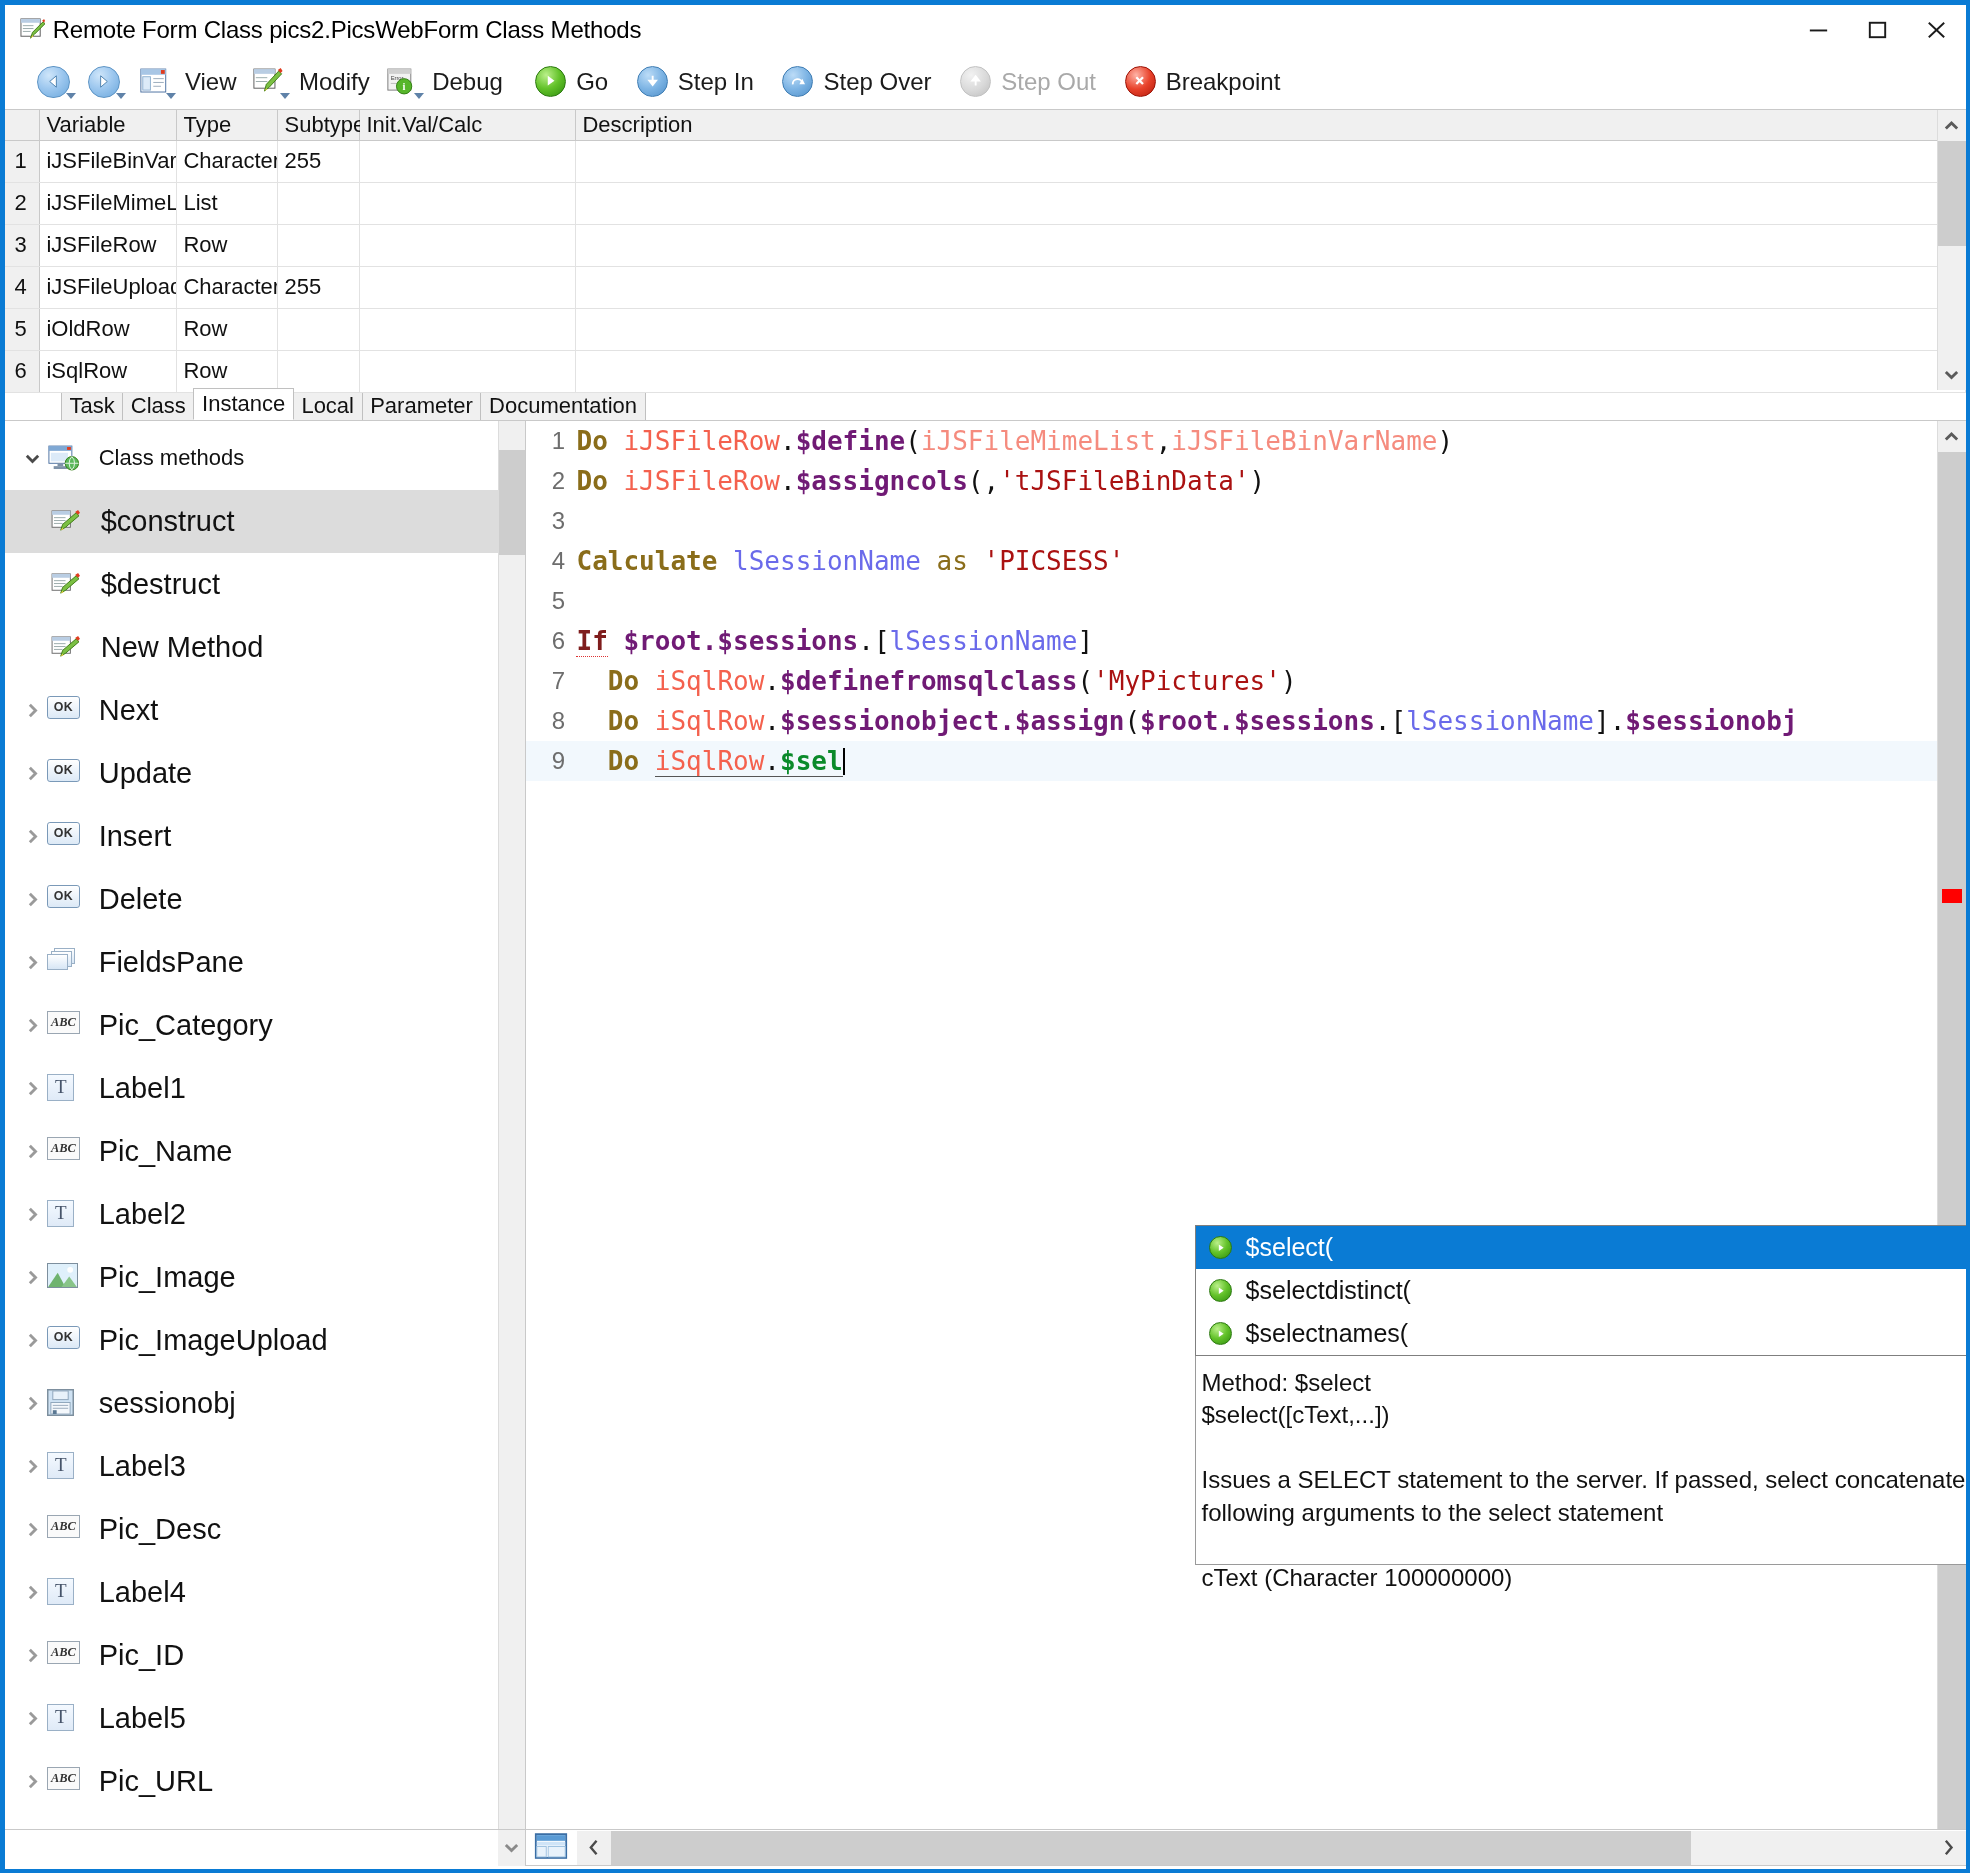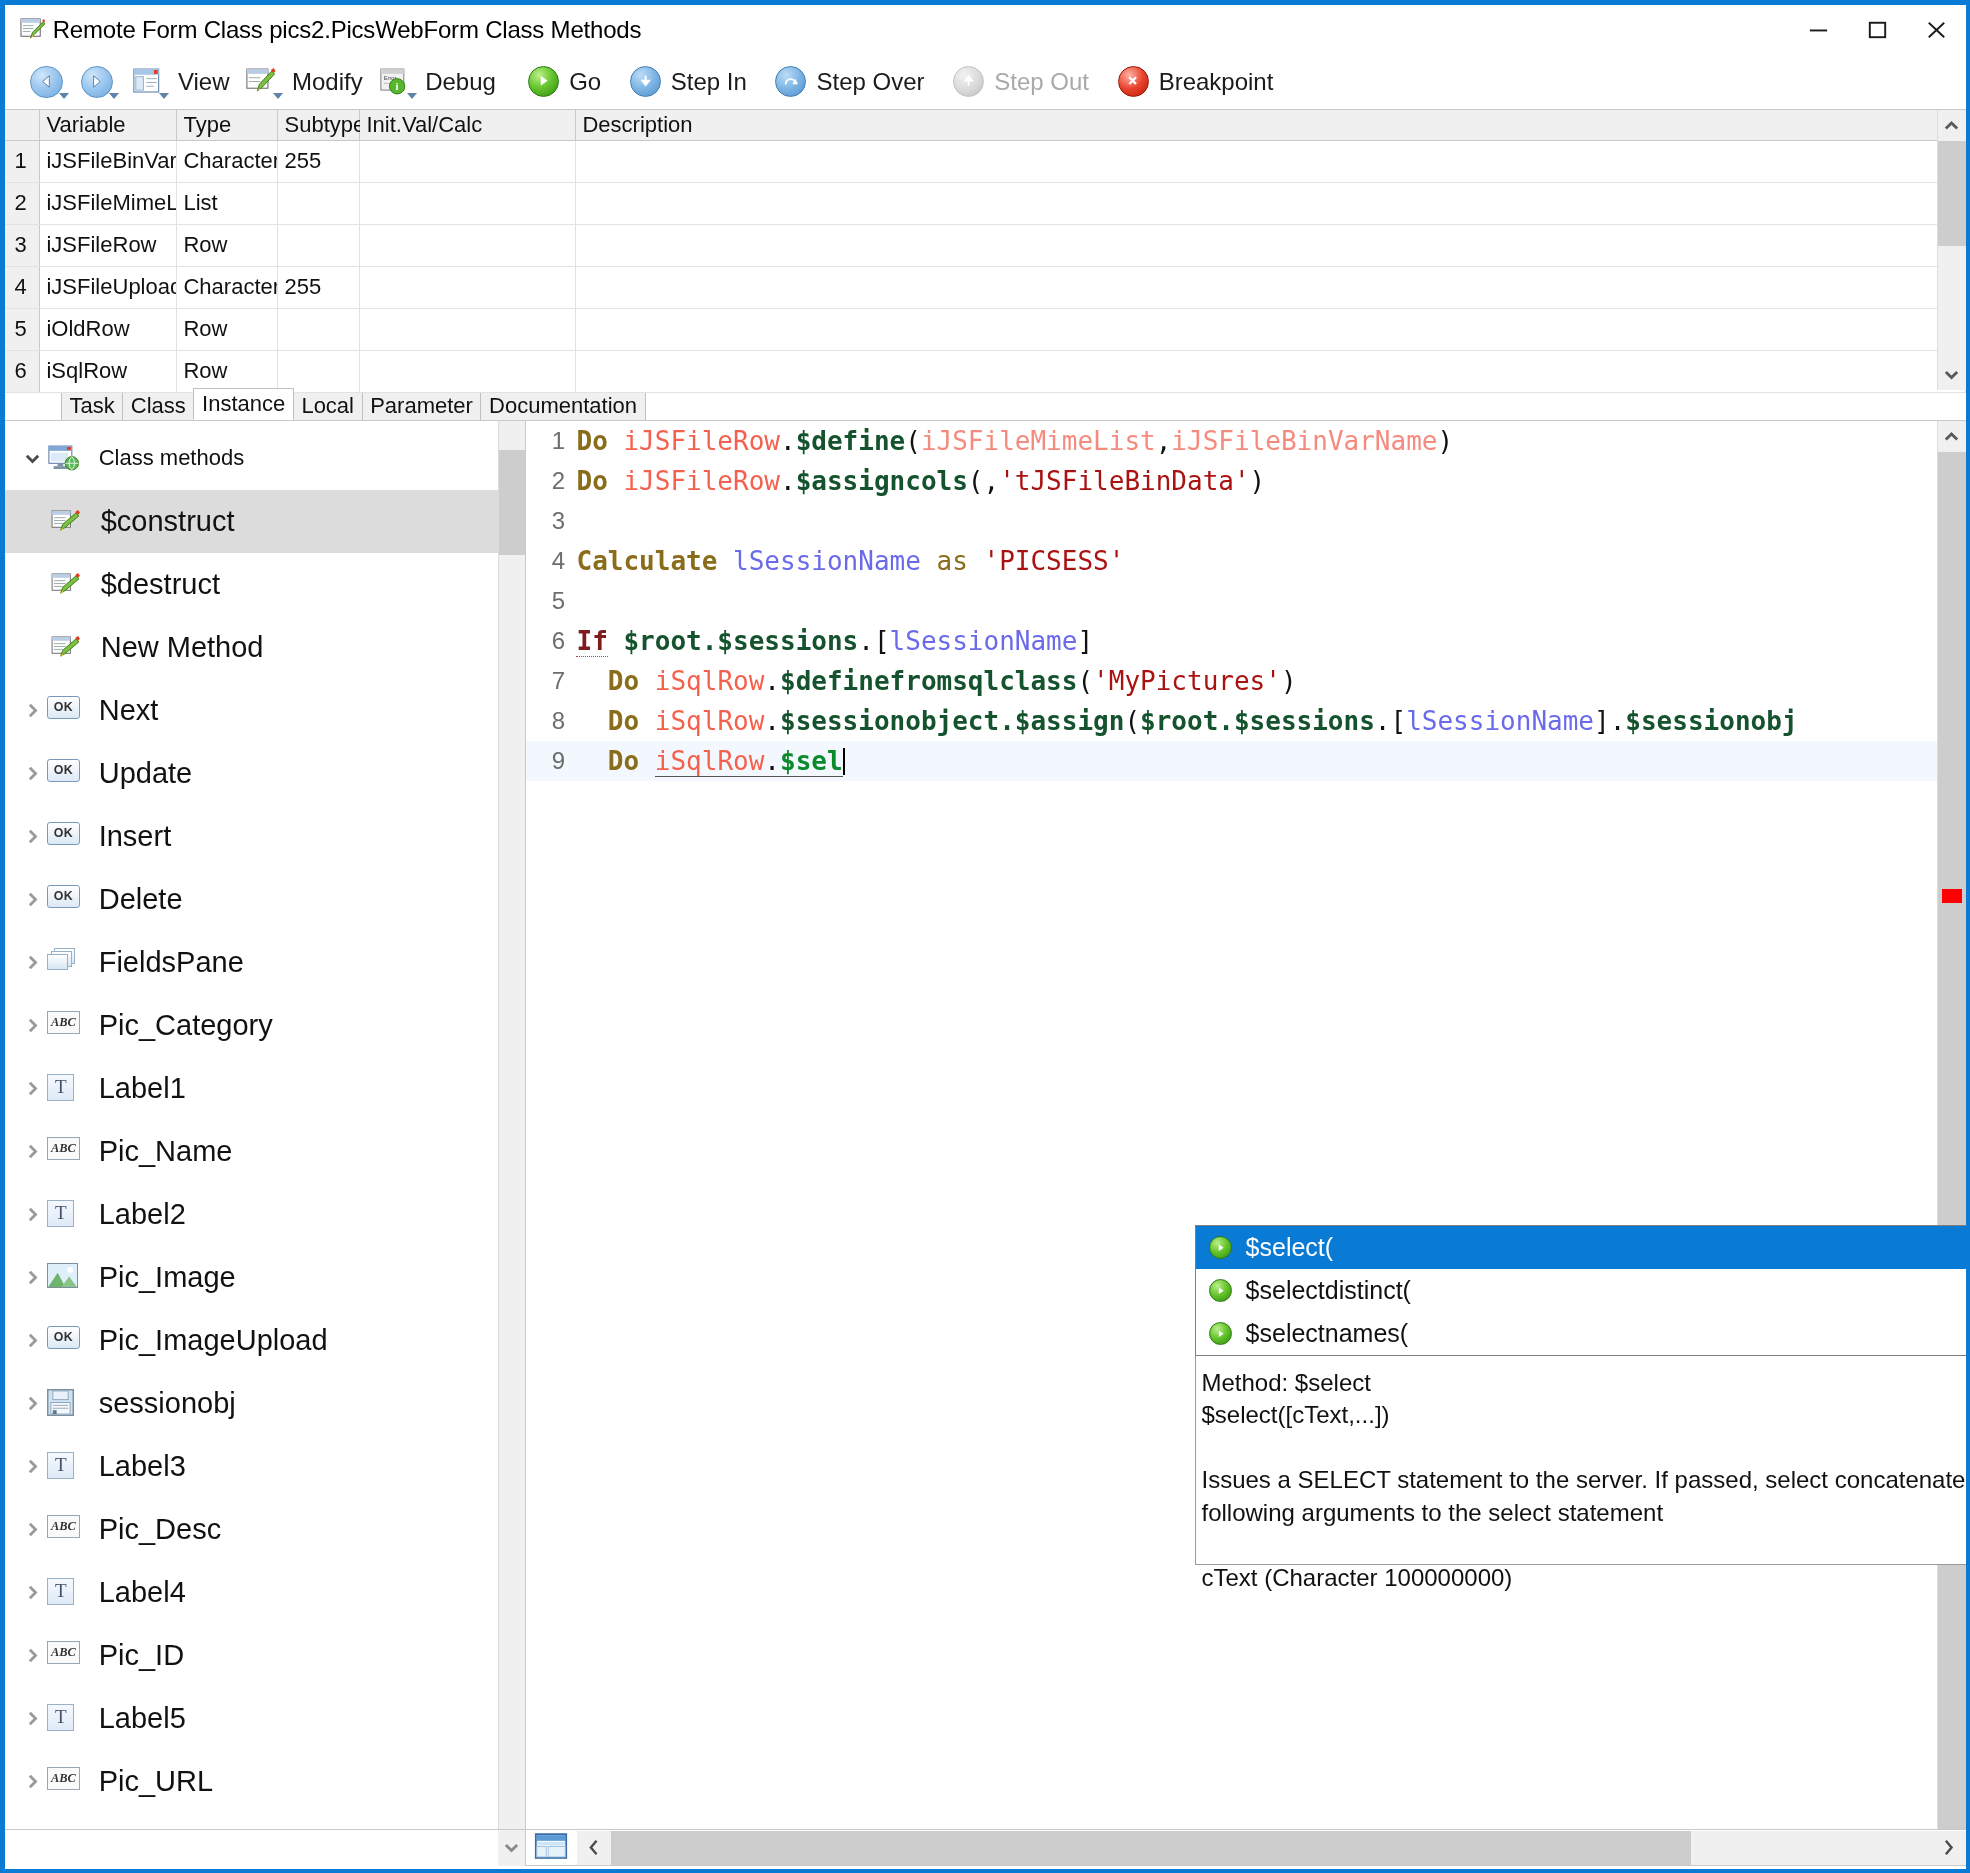--- a/index.html
+++ b/index.html
@@ -33,21 +33,21 @@
     letter-spacing:-0.2px;
   }
   .wincontrols { position:absolute; right:0; top:0; height:50px; display:flex; }
   .wc { width:59px; height:50px; display:flex; align-items:center; justify-content:center; }
   .wc svg { display:block; }
 
   
   .toolbar {
     height:54px; background:#ffffff;
     display:flex; align-items:center;
-    padding-left:20px; gap:0px;
+    padding-left:27px; gap:0px;
   }
   .tb-item { display:flex; align-items:center; height:54px; padding:0 5.7px; }
   .tb-ico { width:32.5px; height:32.5px; position:relative; flex:0 0 auto; }
   .tb-label { font-size:24px; color:#1b1b1b; margin-left:8.6px; margin-right:3.8px; white-space:nowrap; }
   .tb-label.disabled { color:#a9a9a9; }
   .tb-caret { width:0;height:0;border-left:5.7px solid transparent;border-right:5.7px solid transparent;border-top:6.7px solid #5f82a8; align-self:flex-end; margin-bottom:9.6px; margin-left:-3.8px;}
 
   .circ {
     width:31px;height:31px;border-radius:50%;
     display:flex;align-items:center;justify-content:center;
@@ -124,21 +124,21 @@
   .editor-area { flex:1; position:relative; background:#fff; overflow:hidden;}
   .code { position:absolute; left:0; top:0; right:29px; bottom:0; overflow:hidden;}
   .cline { display:flex; height:40px; align-items:center; font-family:"DejaVu Sans Mono", monospace; font-size:26px; white-space:pre; }
   .cline.cur { background:#f2f8fd; }
   .lnum { width:44px; text-align:right; color:#6d6d6d; font-size:24px; padding-right:4.8px; flex:0 0 auto;
           font-family:"Liberation Sans",sans-serif;}
   .ctext { padding-left:6.7px; }
   .k-cmd{color:#8a6d1a;font-weight:bold}
   .k-if{color:#7f1d1d;font-weight:bold; border-bottom:1.9px dotted #d33;text-align:center; }
   .k-var{color:#f4614e}
-  .k-meth{color:#14532d;font-weight:bold}
+  .k-meth{color:#701a75;font-weight:bold}
   .k-arg{color:#f58b7e}
   .k-str{color:#aa1111}
   .k-pun{color:#111}
   .k-loc{color:#6a6aea}
   .k-as{color:#8a6d1a}
   .k-green{color:#0a8a2a;font-weight:bold}
   .caret-bar { display:inline-block; width:1.9px; height:27px; background:#000; vertical-align:-4.8px;}
   .sel-underline { border-bottom:1px solid #555; }
 
   

